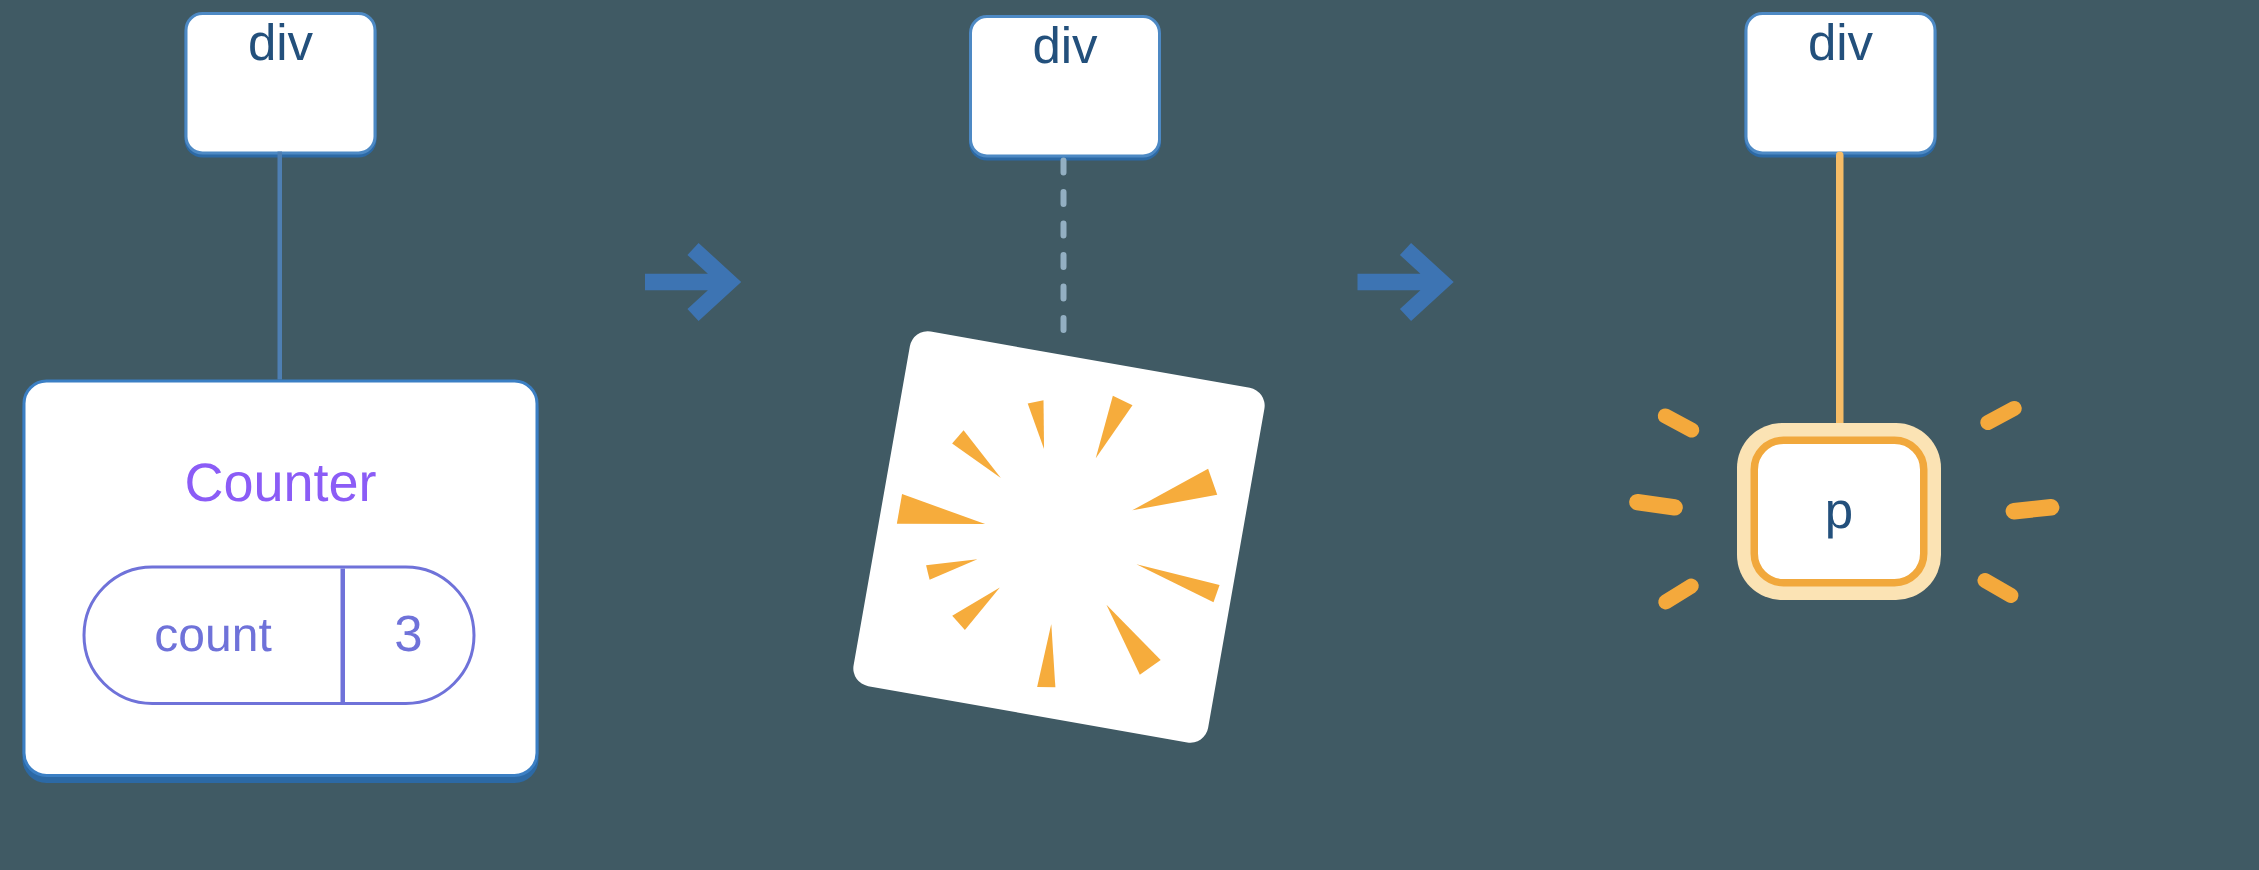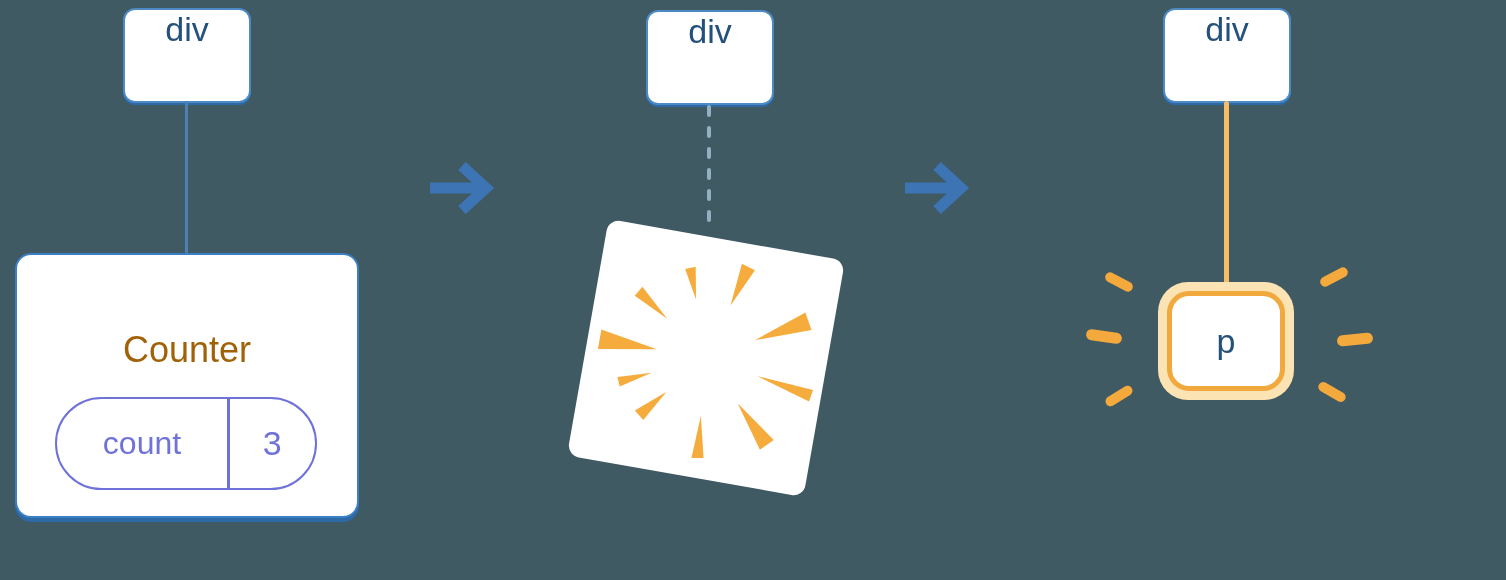--- a/index.html
+++ b/index.html
@@ -29,26 +29,26 @@
   .arrow-1{left:426px;top:158px;}
   .arrow-2{left:901px;top:158px;}
   
   .counter-card{
     position:absolute;left:15px;top:253px;width:344px;height:265px;
     background:#fff;border:2px solid #3B7FC4;border-radius:16px;
     box-shadow:0 4px 0 #2C69A5;box-sizing:border-box;
   }
   .counter-title{
     position:absolute;left:0;top:46px;width:100%;
-    text-align:center;font-size:36px;color:#a16207;font-weight:500;margin-top:28px;
+    text-align:center;font-size:36px;color:#8b5cf6;font-weight:500;
   }
   .state-pill{
     position:absolute;left:38px;top:122px;width:262px;height:93px;
     border:2.5px solid #6F72D9;border-radius:50px;
-    display:flex;align-items:stretch;box-sizing:border-box;background:#fff;margin-top:20px;
+    display:flex;align-items:stretch;box-sizing:border-box;background:#fff;
   }
   .state-key-cell{width:170px;display:flex;align-items:center;justify-content:center;}
   .state-divider{width:2.5px;background:#6F72D9;}
   .state-value-cell{flex:1;display:flex;align-items:center;justify-content:center;}
   .state-key{font-size:32px;color:#6F72D9;}
   .state-value{font-size:34px;color:#6F72D9;}
   
   .poof-card{
     position:absolute;left:586px;top:238px;width:240px;height:240px;
     background:#fff;border-radius:12px;transform:rotate(10deg);

